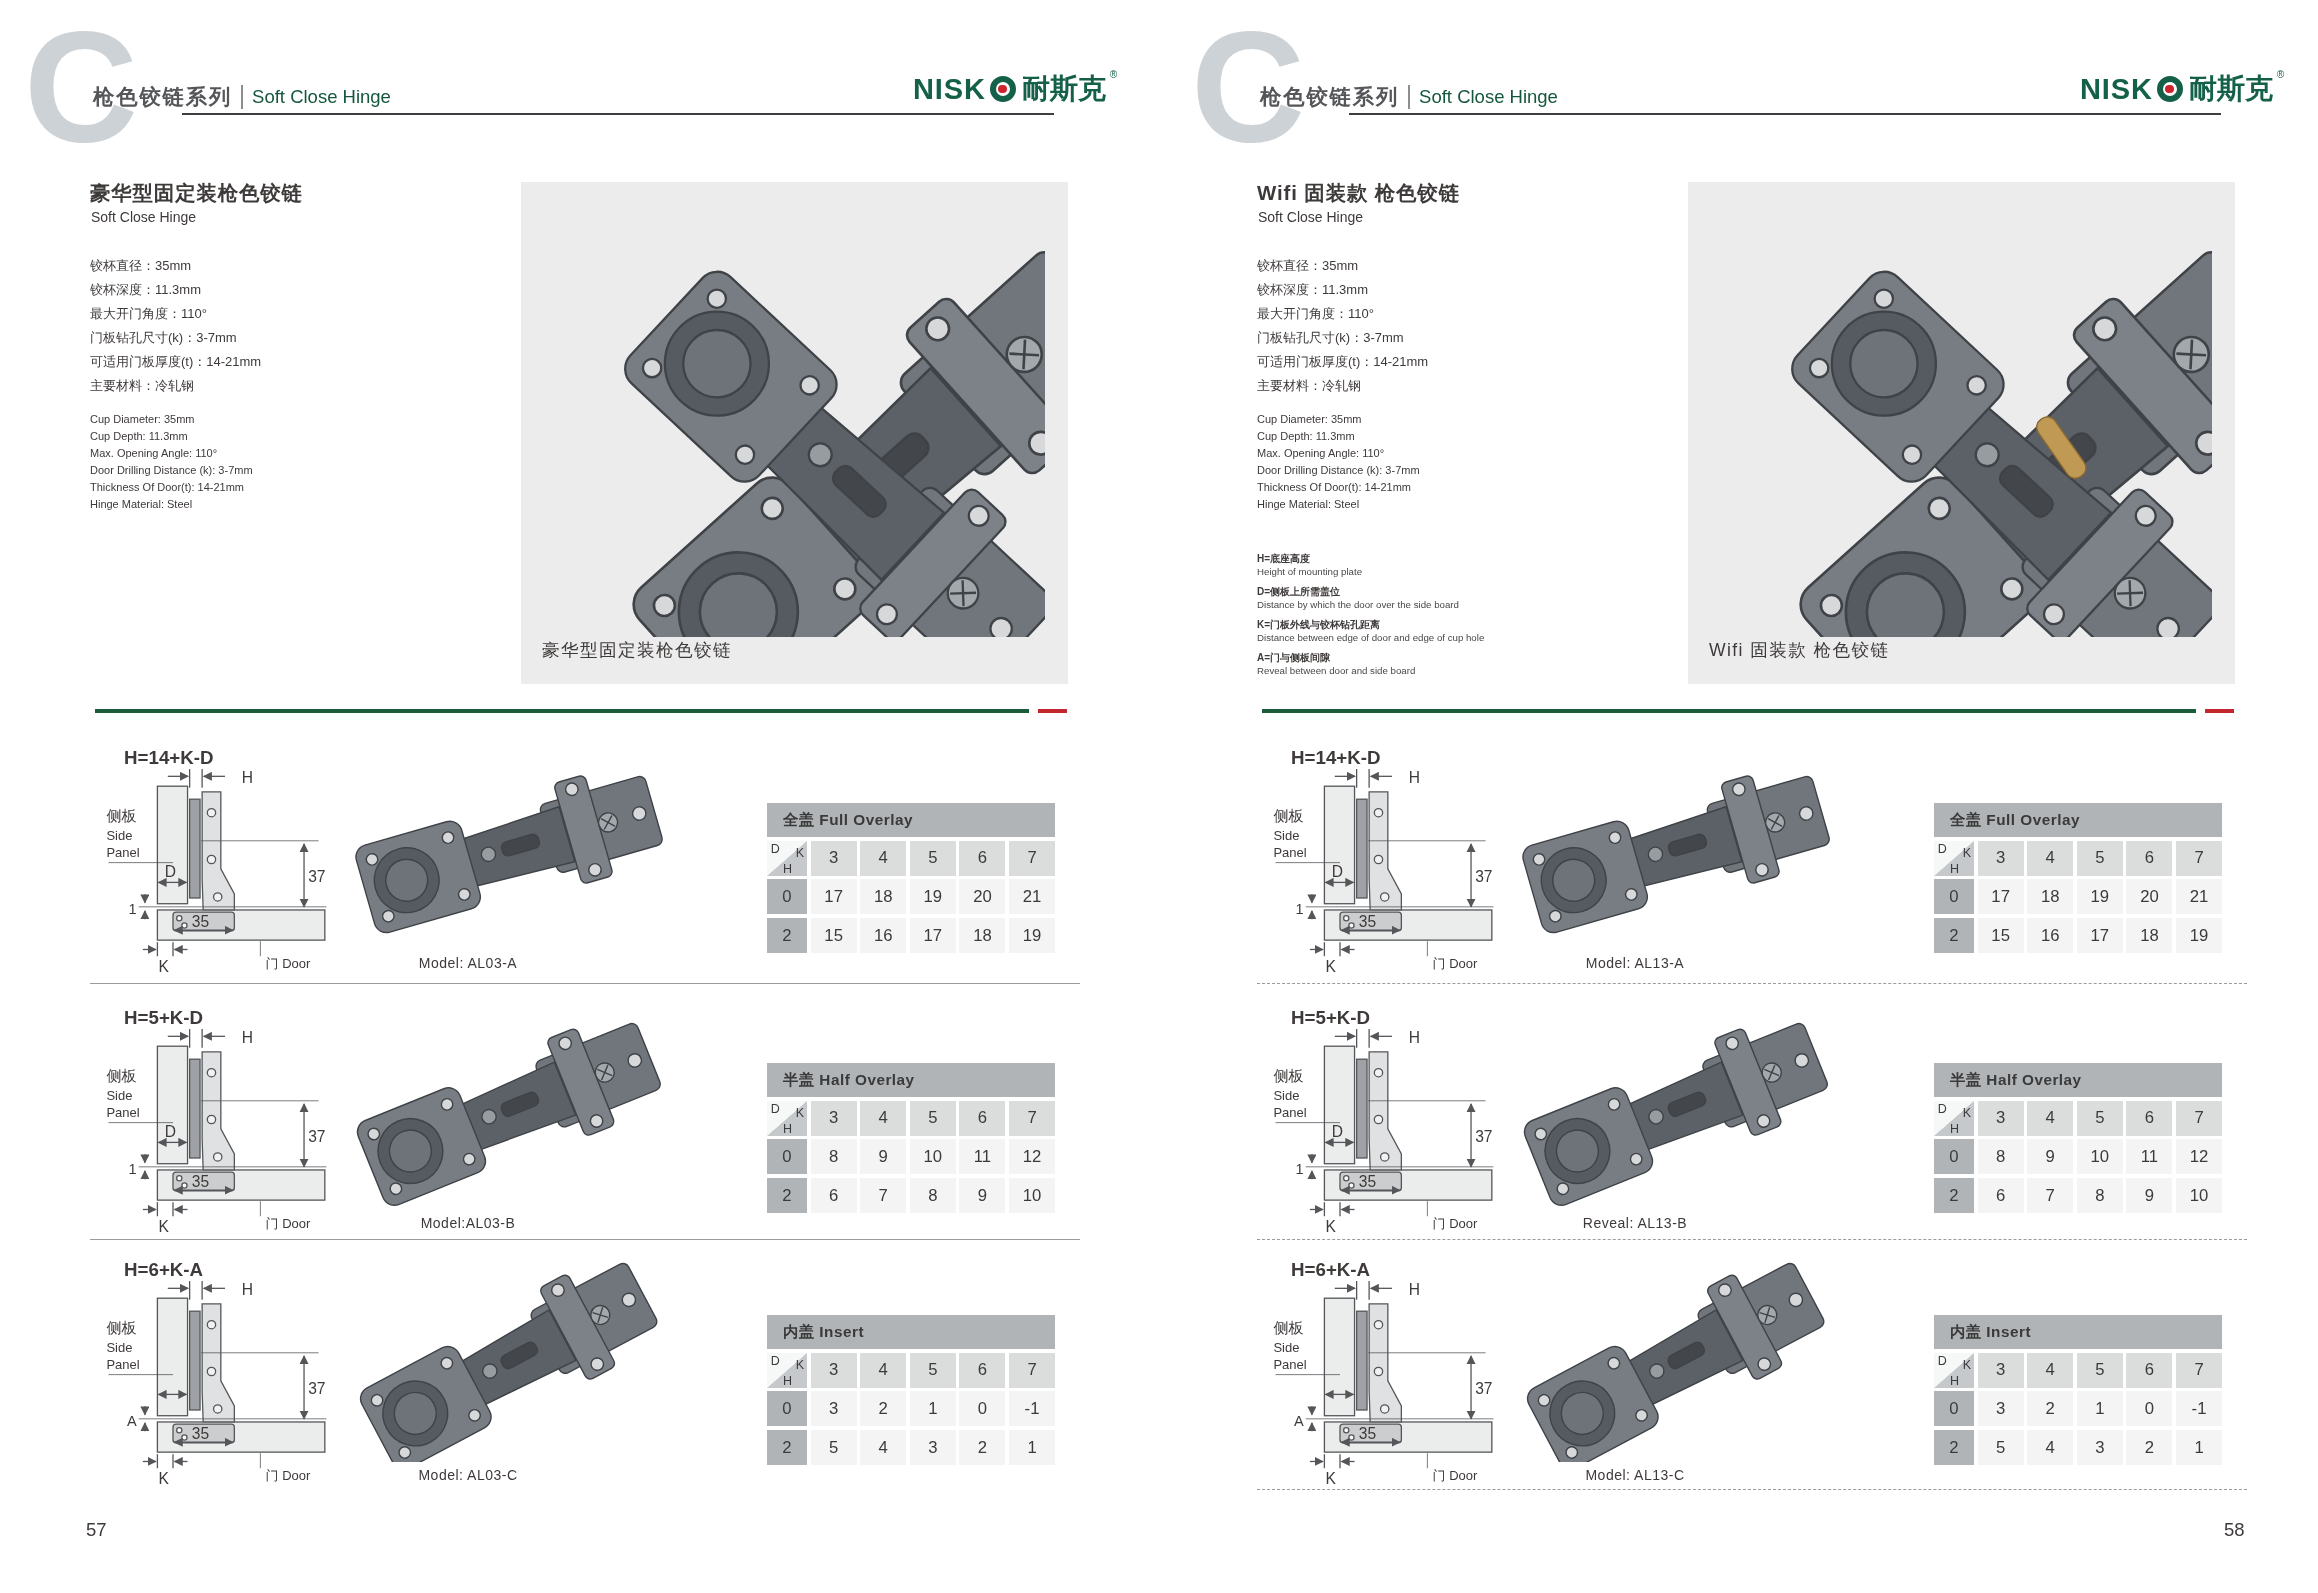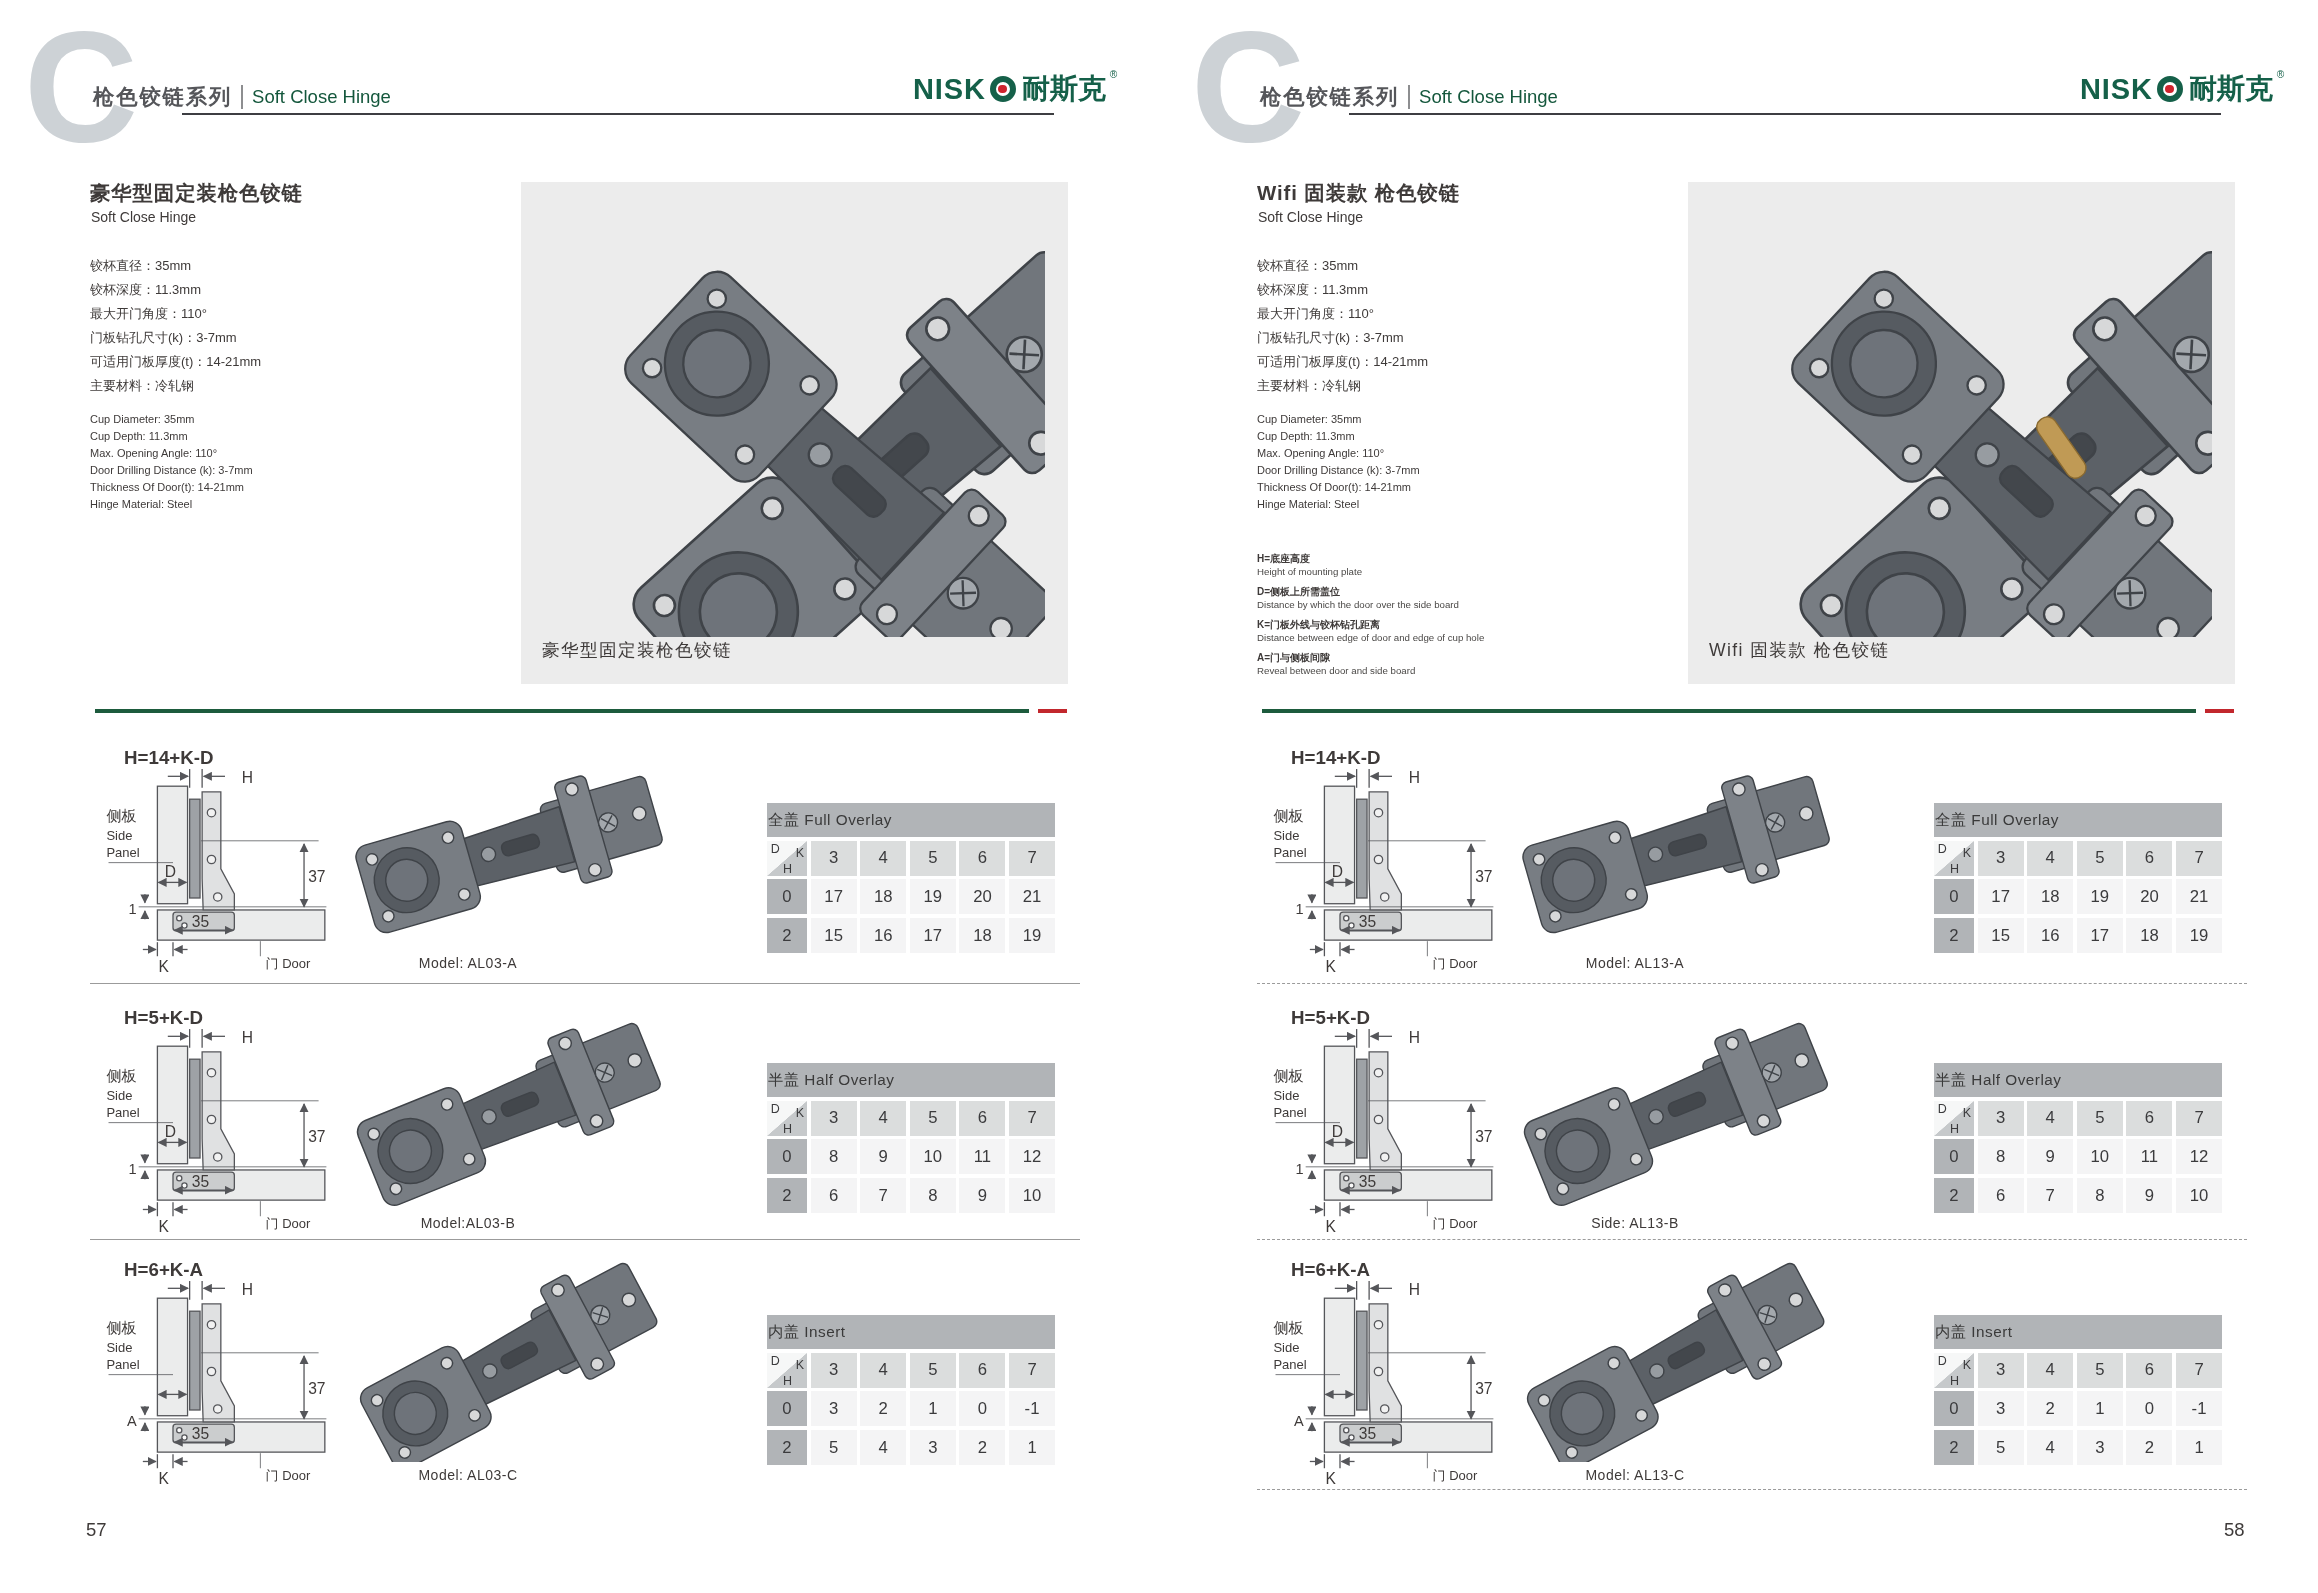--- a/index.html
+++ b/index.html
@@ -48,21 +48,21 @@
   .rA{top:742px;}.rB{top:1002px;}.rC{top:1254px;}
   .diag{position:absolute;left:95px;top:0;width:260px;height:234px;}
   .diag text{fill:#3e3a39;}
   .df{font-size:36px;font-weight:bold;}
   .d30{font-size:30px;}.d29{font-size:29px;}.d28{font-size:28px;}.d26{font-size:25px;}
   .hsm{position:absolute;left:345px;top:8.3px;}
   .model{position:absolute;left:352px;top:213px;width:232px;text-align:center;font-size:14px;letter-spacing:0.5px;}
 
   
   .tbl{position:absolute;left:767px;top:61px;width:288px;}
-  .tbl-title{height:34px;line-height:34px;background:#b1b4b7;color:#3a3a3a;font-size:15.3px;padding-left:1px;box-sizing:border-box;letter-spacing:0.5px;}
+  .tbl-title{height:34px;line-height:34px;background:#b1b4b7;color:#3a3a3a;font-size:15.3px;padding-left:16px;box-sizing:border-box;letter-spacing:0.5px;font-weight:bold;}
   .tbl-grid{margin-top:3.7px;display:grid;grid-template-columns:40px repeat(5,1fr);grid-template-rows:35px 35px 35px;gap:3.7px;}
   .cell{display:flex;align-items:center;justify-content:center;font-size:16.7px;color:#3b3b3d;}
   .h-k{background:#dbdddd;}
   .rh{background:#b1b4b7;}
   .dc{background:#f4f4f5;}
   .corner{background:linear-gradient(to bottom right,#f6f7f7 49.5%,#c6c9cb 50.5%);position:relative;}
   .corner span{position:absolute;font-size:12.5px;color:#3b3b3d;}
   .corner .cd{left:3.7px;top:0.9px;}
   .corner .ck{right:2.8px;top:5.6px;}
   .corner .ch{left:16px;bottom:0px;}
@@ -480,21 +480,21 @@
           <div class="cell dc">11</div>
           <div class="cell dc">12</div>
           <div class="cell rh">2</div>
           <div class="cell dc">6</div>
           <div class="cell dc">7</div>
           <div class="cell dc">8</div>
           <div class="cell dc">9</div>
           <div class="cell dc">10</div>
         </div>
       </div>
-      <div class="model">Side: AL13-B</div>
+      <div class="model">Reveal: AL13-B</div>
     </div>
 
     <div class="prow rC">
       <svg class="diag" viewBox="0 0 500 450">
         <use href="#diagram-base"></use>
         <text class="df" x="56" y="42">H=6+K-A</text>
         <text class="d30" x="282" y="78">H</text>
         <text class="d30" x="134" y="260"></text>
         <text class="d30" x="410" y="270">37</text>
         <text class="d30" x="186" y="356">35</text>

